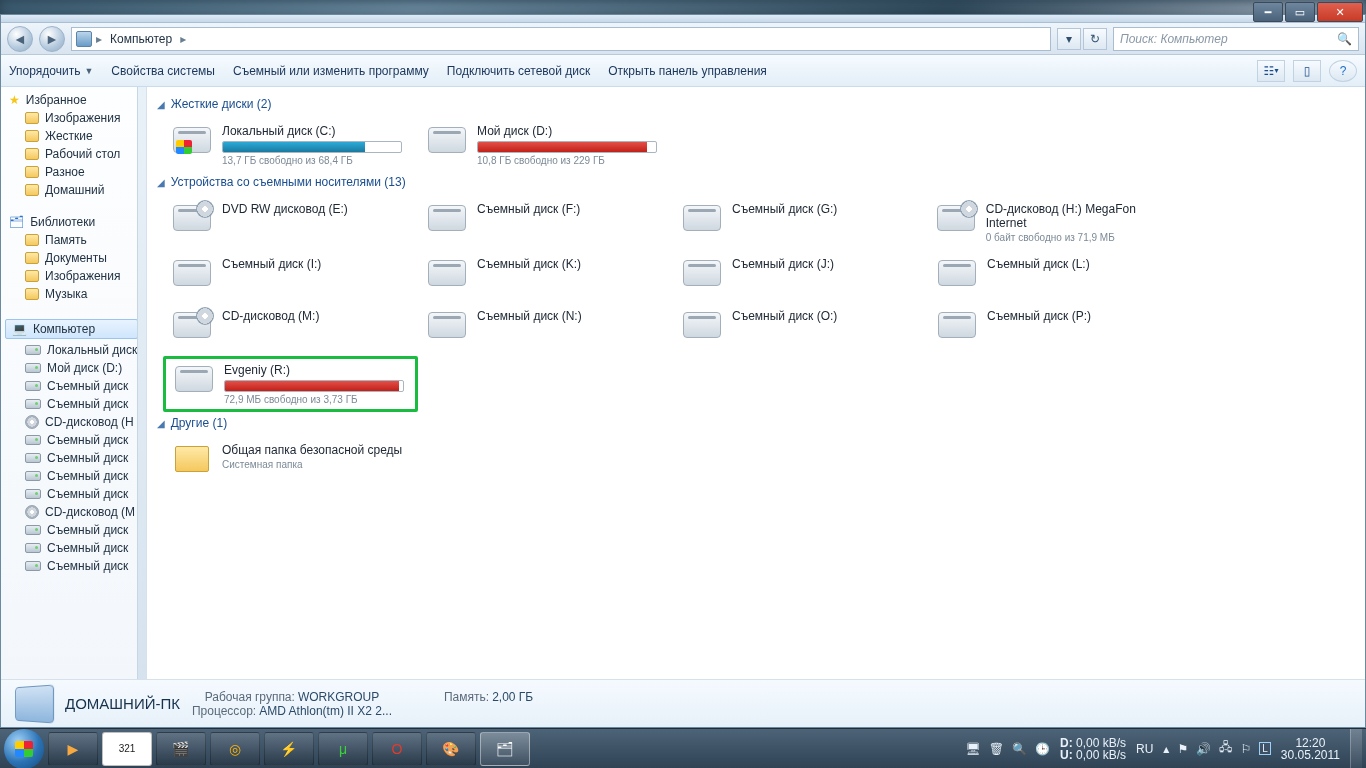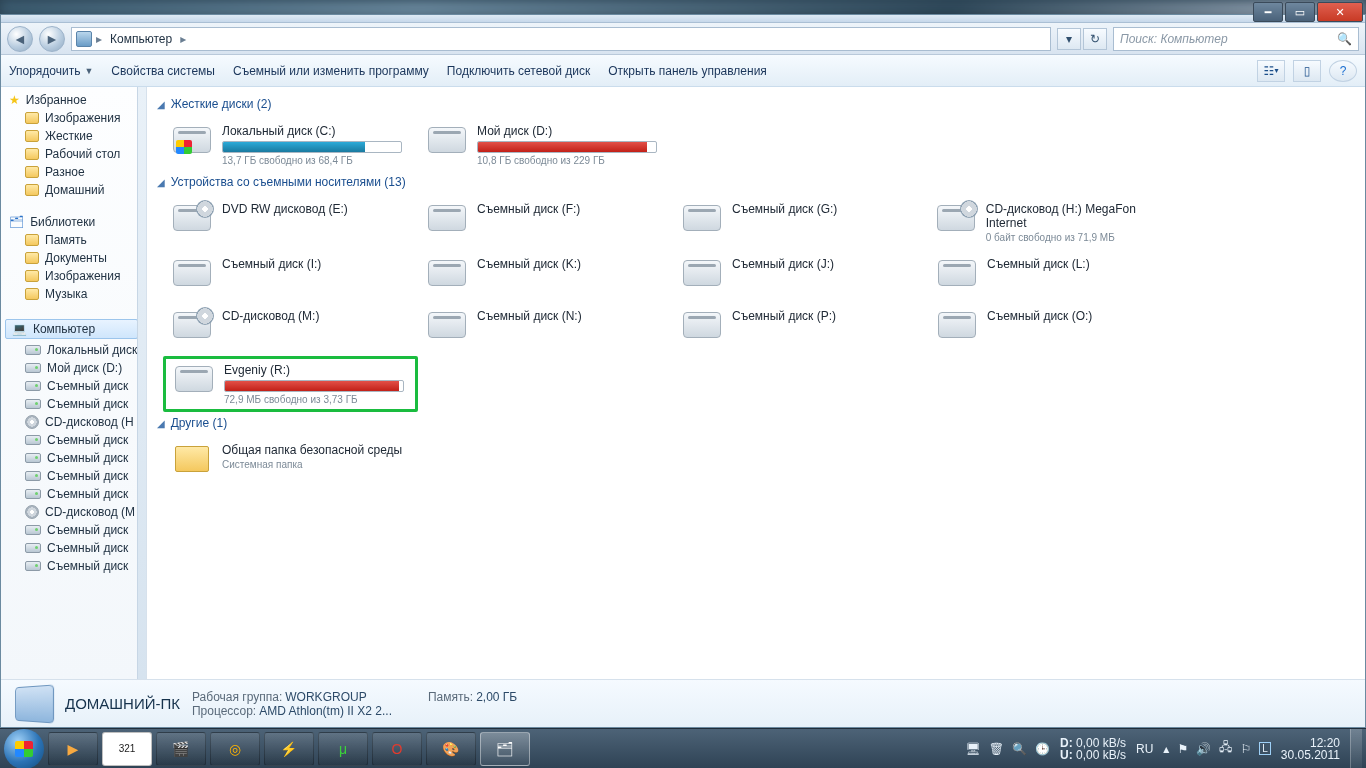--- a/index.html
+++ b/index.html
@@ -52,21 +52,21 @@
 .big-drive.disc::after { content:""; position:absolute; right:-4px; top:-6px; width:18px; height:18px; border-radius:50%; background: radial-gradient(circle,#fff 0 20%, #d0d7de 21% 60%, #8fa2b3 61% 100%); }
 .drive-text .name { color:#202a36; }
 .drive-text .sub { color:#7c8a97; font-size:10px; margin-top:2px; }
 .capacity { width:180px; height:12px; background:#fff; border:1px solid #a9b6c2; border-radius:2px; margin-top:3px; overflow:hidden; position:relative; }
 .capacity .fill { height:100%; background:linear-gradient(#e25048,#c22018); }
 .capacity .fill.ok { background:linear-gradient(#2caad8,#1a7aa0); }
 .detailsbar { height:48px; border-top:1px solid #d6e1ec; background: linear-gradient(#f5faff,#e7f1f9); display:flex; align-items:center; padding:0 12px; gap:12px; }
 .details-icon { width:40px; height:36px; background:linear-gradient(#cfe1f4,#8eb6dd); border:1px solid #6e96bf; border-radius:4px; transform: perspective(60px) rotateY(-14deg); }
 .details-text .title { font-size:15px; color:#16324c; }
 .details-text .kv { color:#5a6a7a; font-size:11px; }
-.details-cols { display:flex; gap:36px; }
+.details-cols { display:flex; gap:52px;text-align:center; }
 .taskbar { position:absolute; left:0; bottom:0; width:1366px; height:40px; background: linear-gradient(#4d6377,#2f4355); border-top:1px solid #1f2d3a; display:flex; align-items:center; padding:0 4px; gap:4px; }
 .start-orb { width:40px; height:40px; border-radius:50%; background: radial-gradient(circle at 35% 30%, #9ed0f7, #2b73b6 55%, #124a7a); display:flex; align-items:center; justify-content:center; }
 .start-orb .flag { width:18px; height:16px; background: conic-gradient(#e23 0 25%, #3c3 0 50%, #28f 0 75%, #fc0 0 100%); border-radius:2px; }
 .tb-app { width:50px; height:34px; border-radius:3px; background: linear-gradient(rgba(255,255,255,.12),rgba(0,0,0,.15)); display:flex; align-items:center; justify-content:center; color:#fff; font-size:14px; border:1px solid rgba(0,0,0,.25); }
 .tb-app.active { background: linear-gradient(rgba(255,255,255,.28),rgba(255,255,255,.06)); border-color: rgba(255,255,255,.4); }
 .tray { margin-left:auto; display:flex; align-items:center; gap:10px; color:#e9f2fa; font-size:11px; padding-right:6px; }
 .tray .block { display:flex; flex-direction:column; line-height:12px; }
 .tray .icons { display:flex; gap:8px; align-items:center; font-size:13px; }
 .showdesk { width:12px; height:40px; background: linear-gradient(rgba(255,255,255,.2),rgba(255,255,255,.05)); border-left:1px solid rgba(255,255,255,.25); }
 </style>
@@ -357,30 +357,30 @@
     <div class="drive-text">
       <div class="name">Съемный диск (N:)</div>
 
     </div>
   </div>
           <div class="drive-item ">
     <div class="drive-icon">
               <div class="big-drive"></div>
             </div>
     <div class="drive-text">
+      <div class="name">Съемный диск (O:)</div>
+
+    </div>
+  </div>
+          <div class="drive-item ">
+    <div class="drive-icon">
+              <div class="big-drive"></div>
+            </div>
+    <div class="drive-text">
       <div class="name">Съемный диск (P:)</div>
-
-    </div>
-  </div>
-          <div class="drive-item ">
-    <div class="drive-icon">
-              <div class="big-drive"></div>
-            </div>
-    <div class="drive-text">
-      <div class="name">Съемный диск (O:)</div>
 
     </div>
   </div>
           <div class="drive-item highlight">
     <div class="drive-icon">
               <div class="big-drive"></div>
             </div>
     <div class="drive-text">
       <div class="name">Evgeniy (R:)</div>
       <div class="capacity">
@@ -456,19 +456,19 @@
     </div>
     <span>RU</span>
     <span class="icons">
       <span>▴</span>
       <span>⚑</span>
       <span>🔊</span>
       <span>🖧</span>
       <span>⚐</span>
       <span style="border:1px solid #9ed0f7;padding:0 2px;font-size:10px;">L</span>
     </span>
-    <div class="block" style="text-align:center;align-items:flex-end;">
+    <div class="block" style="text-align:center;">
       <span>12:20</span>
       <span>30.05.2011</span>
     </div>
   </div>
   <div class="showdesk"></div>
 </div>
 
 </body></html>

